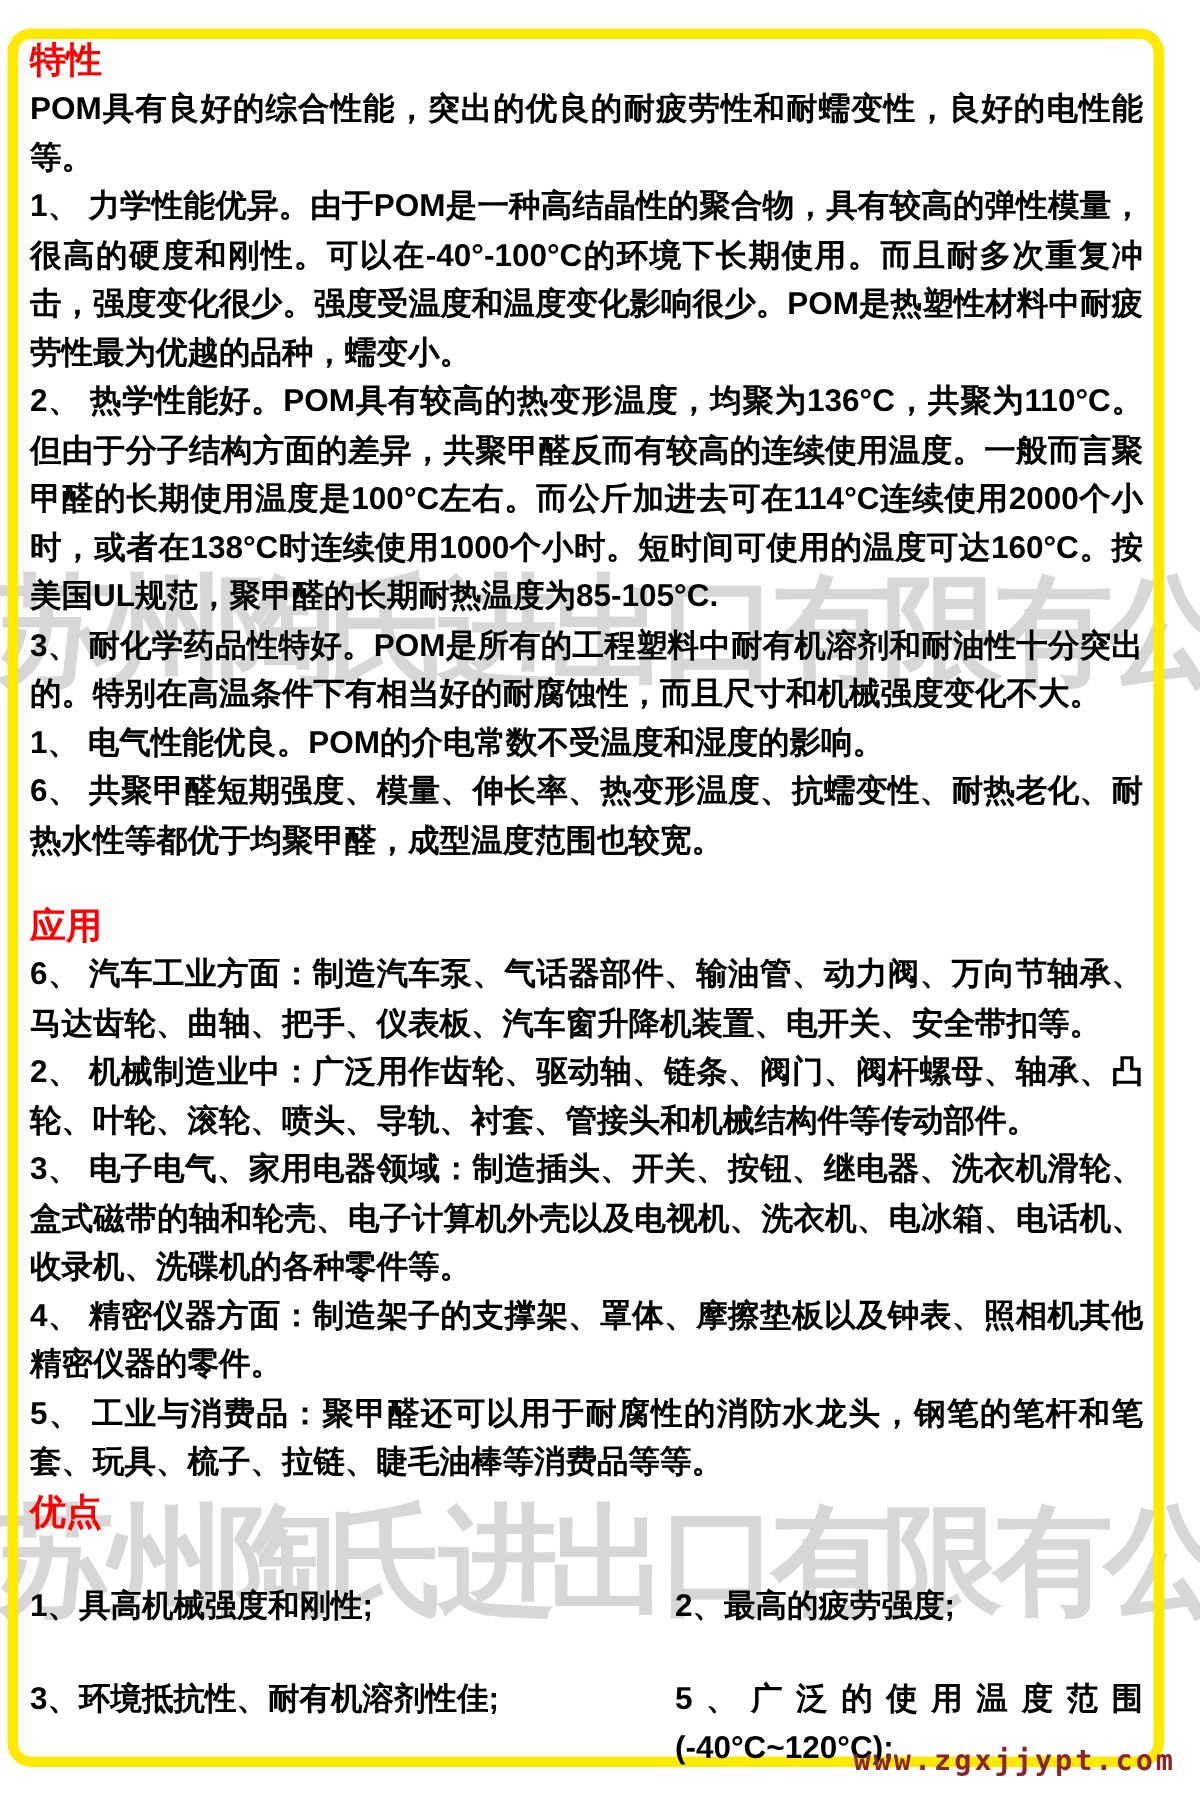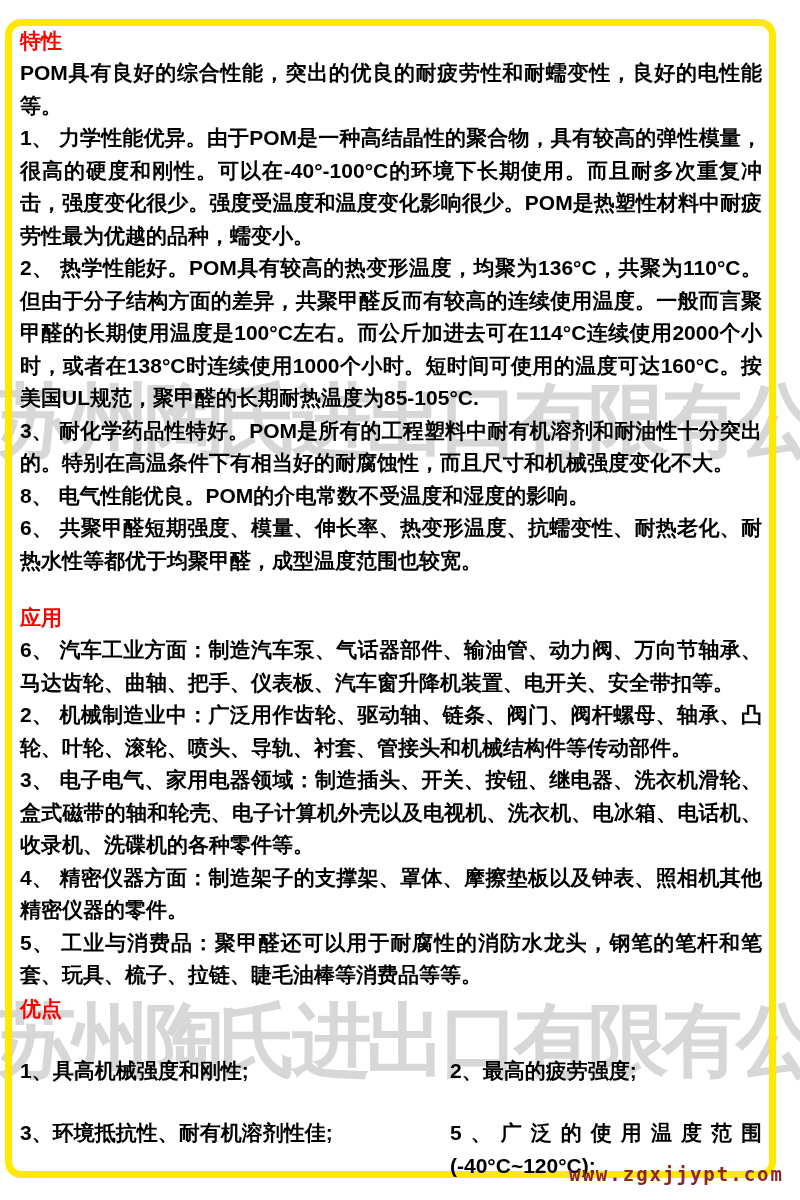--- a/index.html
+++ b/index.html
@@ -31,21 +31,21 @@
   .watermark.bottom{top:988px;}
   .content{
     position:absolute;left:20px;top:24px;width:742px;
     z-index:2;
     font-size:21px;line-height:32.5px;
     font-weight:bold;color:#000000;
     text-align:justify;
   }
   .heading{
     color:#ff0000;
-    font-size:21px;line-height:33px;
+    font-size:24px;line-height:33px;
     margin:0;
   }
   p.para{margin:0;}
   .section-applications{margin-top:24px;}
   .adv-grid{
     display:grid;
     grid-template-columns:430px 1fr;
     column-gap:0;
   }
   .adv-item{line-height:33px;margin-top:29px;}
@@ -68,21 +68,21 @@
 <div class="frame"></div>
 
 <div class="content">
 
   <div class="section">
     <p class="heading">特性</p>
     <p class="para">POM具有良好的综合性能，突出的优良的耐疲劳性和耐蠕变性，良好的电性能等。</p>
     <p class="para">1、 力学性能优异。由于POM是一种高结晶性的聚合物，具有较高的弹性模量，很高的硬度和刚性。可以在-40°-100°C的环境下长期使用。而且耐多次重复冲击，强度变化很少。强度受温度和温度变化影响很少。POM是热塑性材料中耐疲劳性最为优越的品种，蠕变小。</p>
     <p class="para">2、 热学性能好。POM具有较高的热变形温度，均聚为136°C，共聚为110°C。但由于分子结构方面的差异，共聚甲醛反而有较高的连续使用温度。一般而言聚甲醛的长期使用温度是100°C左右。而公斤加进去可在114°C连续使用2000个小时，或者在138°C时连续使用1000个小时。短时间可使用的温度可达160°C。按美国UL规范，聚甲醛的长期耐热温度为85-105°C.</p>
     <p class="para">3、 耐化学药品性特好。POM是所有的工程塑料中耐有机溶剂和耐油性十分突出的。特别在高温条件下有相当好的耐腐蚀性，而且尺寸和机械强度变化不大。</p>
-    <p class="para">8、 电气性能优良。POM的介电常数不受温度和湿度的影响。</p>
+    <p class="para">1、 电气性能优良。POM的介电常数不受温度和湿度的影响。</p>
     <p class="para">6、 共聚甲醛短期强度、模量、伸长率、热变形温度、抗蠕变性、耐热老化、耐热水性等都优于均聚甲醛，成型温度范围也较宽。</p>
   </div>
 
   <div class="section section-applications">
     <p class="heading">应用</p>
     <p class="para">6、 汽车工业方面：制造汽车泵、气话器部件、输油管、动力阀、万向节轴承、马达齿轮、曲轴、把手、仪表板、汽车窗升降机装置、电开关、安全带扣等。</p>
     <p class="para"> 2、 机械制造业中：广泛用作齿轮、驱动轴、链条、阀门、阀杆螺母、轴承、凸轮、叶轮、滚轮、喷头、导轨、衬套、管接头和机械结构件等传动部件。</p>
     <p class="para">3、 电子电气、家用电器领域：制造插头、开关、按钮、继电器、洗衣机滑轮、盒式磁带的轴和轮壳、电子计算机外壳以及电视机、洗衣机、电冰箱、电话机、收录机、洗碟机的各种零件等。</p>
     <p class="para">4、 精密仪器方面：制造架子的支撑架、罩体、摩擦垫板以及钟表、照相机其他精密仪器的零件。</p>
     <p class="para">5、 工业与消费品：聚甲醛还可以用于耐腐性的消防水龙头，钢笔的笔杆和笔套、玩具、梳子、拉链、睫毛油棒等消费品等等。</p>

